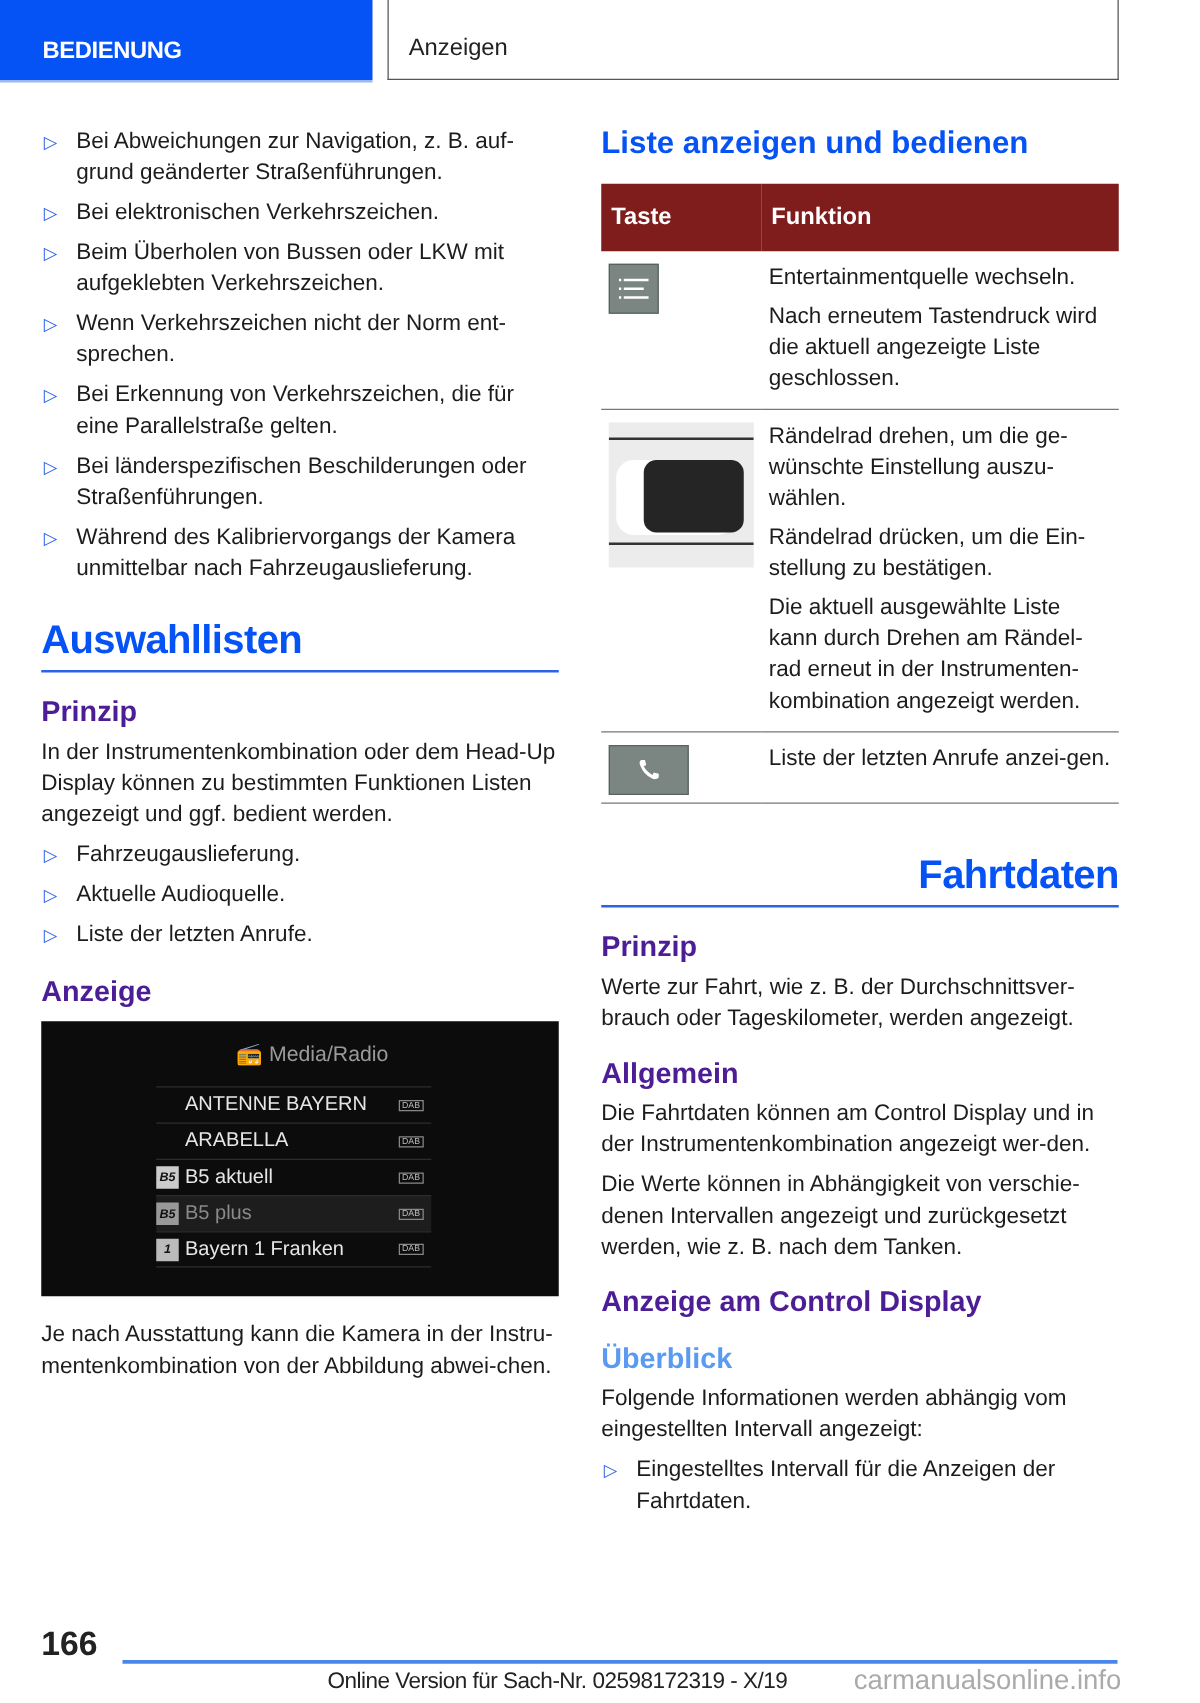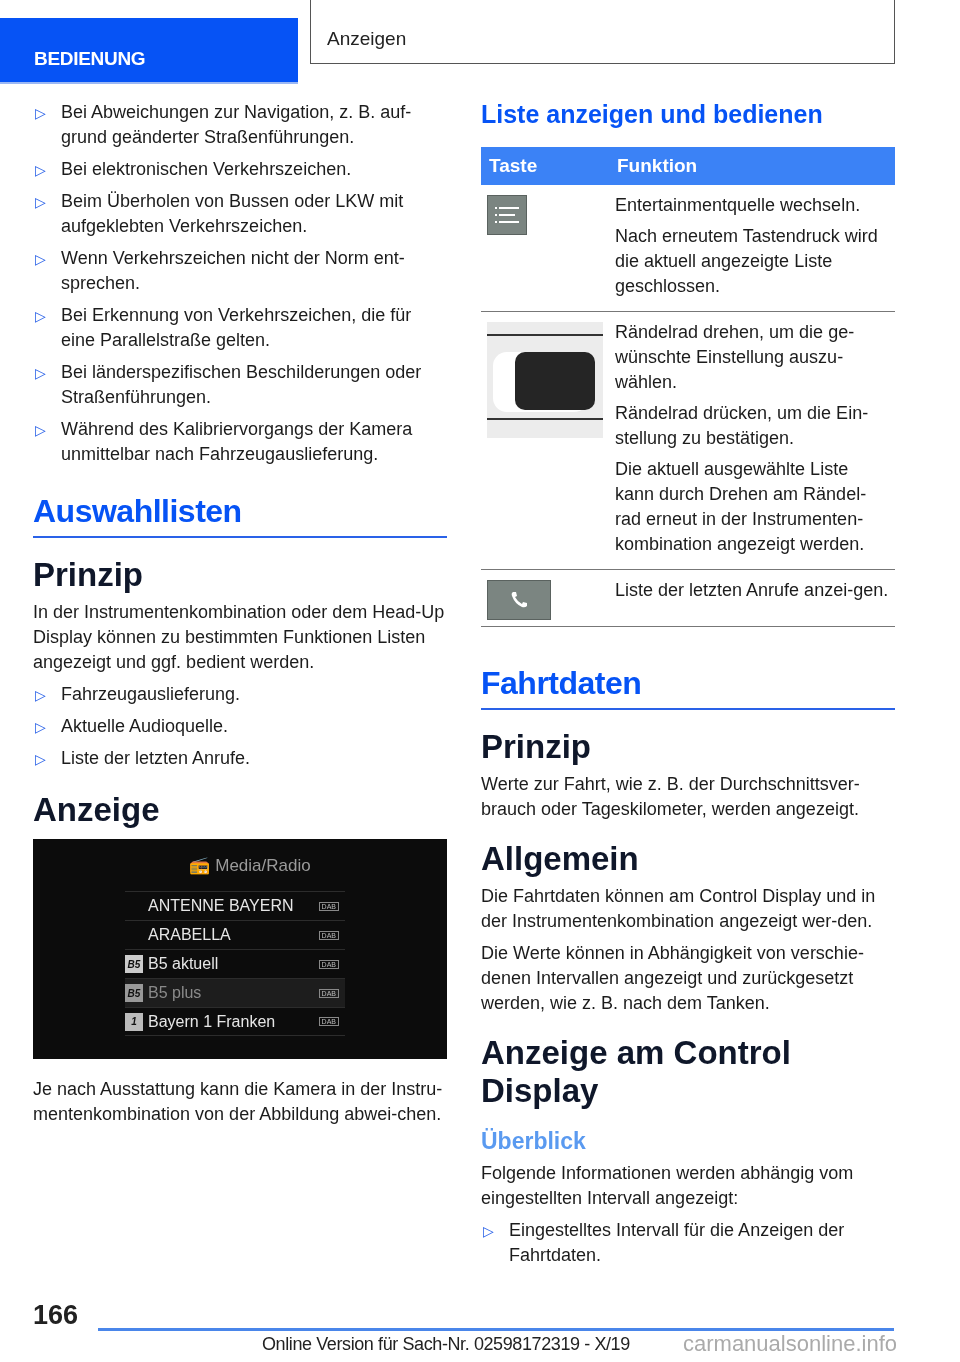--- a/index.html
+++ b/index.html
@@ -1,39 +1,39 @@
 <!DOCTYPE html>
 <html><head>
 <meta charset="utf-8">
 <style>
   * { box-sizing: border-box; margin: 0; padding: 0; }
   html, body { width: 960px; height: 1362px; background: #ffffff; overflow: hidden; }
   body { position: relative; font-family: "Liberation Sans", sans-serif; color: #1c1c1c; }
 
-  .hdr-tab { position: absolute; left: 0; top: 0; width: 298px; height: 64px; background: #0653f5; margin-top: 18px; }
+  .hdr-tab { position: absolute; left: 0; top: 0; width: 298px; height: 64px; background: #0653f5; }
   .hdr-tab span { position: absolute; left: 34px; top: 30px; color: #fff; font-weight: bold; font-size: 19px; letter-spacing: -0.3px; }
   .hdr-tab::after { content: ""; position: absolute; left: 0; right: 0; bottom: -2px; height: 2px; background: #9bb8f5; }
   .hdr-box { position: absolute; left: 310px; top: -2px; width: 585px; height: 66px; border: 1px solid #555; border-top: none; }
   .hdr-box span { position: absolute; left: 16px; top: 30px; font-size: 19px; color: #222; }
 
   .col { position: absolute; top: 100px; width: 414px; }
   .col-left { left: 33px; }
   .col-right { left: 481px; }
 
   .bl { position: relative; padding-left: 28px; font-size: 18px; line-height: 25px; margin-bottom: 7px; }
   .bl .tri { position: absolute; left: 2px; top: 1px; color: #2a62e8; font-size: 14px; }
   p.body { font-size: 18px; line-height: 25px; margin-bottom: 7px; }
 
   h1.sec { color: #0653f5; font-size: 32px; font-weight: bold; letter-spacing: -0.5px; padding-bottom: 6px; border-bottom: 2px solid #2a62e8; margin-bottom: 18px; }
-  h2.sub { color: #0f172a; font-size: 33px; font-weight: bold; margin-bottom: 6px; }
+  h2.sub { color: #4c1d95; font-size: 23px; font-weight: bold; margin-bottom: 6px; }
   h2.sub.light { color: #5a9af0; }
   h3.tbl-title { color: #0653f5; font-size: 25px; font-weight: bold; margin-bottom: 18px; }
 
   table.keys { width: 414px; border-collapse: collapse; }
-  table.keys th { background: #3b82f6; color: #fff; text-align: left; font-size: 19px; font-weight: bold; height: 38px; padding: 0 8px; }
+  table.keys th { background: #7f1d1d; color: #fff; text-align: left; font-size: 19px; font-weight: bold; height: 38px; padding: 16px 8px; }
   table.keys td { vertical-align: top; font-size: 18px; line-height: 25px; padding: 8px 6px 6px 6px; border-bottom: 1px solid #777; }
   table.keys td.key { width: 126px; padding-left: 6px; padding-top: 10px; }
   table.keys td p { margin-bottom: 6px; }
 
   .btn-icon { background: #7b8581; border: 1px solid #5a625f; display: flex; align-items: center; justify-content: center; }
 
   .screen { width: 414px; height: 220px; background: #0c0c0c; position: relative; margin: 10px 0 18px 0; }
   .screen .title { position: absolute; top: 16px; left: 0; right: 0; text-align: center; color: #9a9a9a; font-size: 17px; margin-left: 20px; }
   .screen .list { position: absolute; left: 92px; top: 52px; width: 220px; }
   .screen .row { height: 29px; border-top: 1px solid #2c2c2c; display: flex; align-items: center; color: #e6e6e6; font-size: 16px; }
@@ -163,21 +163,21 @@
               </svg>
           </div>
         </td>
         <td>
           <p>Liste der letzten Anrufe anzei-gen.</p>
         </td>
       </tr>
     </tbody>
   </table>
 
-  <h1 class="sec" style="margin-top:38px;">Fahrtdaten</h1>
+  <h1 class="sec" style="margin-top:38px;text-align:right;">Fahrtdaten</h1>
   <h2 class="sub">Prinzip</h2>
   <p class="body">Werte zur Fahrt, wie z. B. der Durchschnittsver-brauch oder Tageskilometer, werden angezeigt.</p>
 
   <h2 class="sub" style="margin-top:18px;">Allgemein</h2>
   <p class="body">Die Fahrtdaten können am Control Display und in der Instrumentenkombination angezeigt wer-den.</p>
   <p class="body">Die Werte können in Abhängigkeit von verschie-denen Intervallen angezeigt und zurückgesetzt werden, wie z. B. nach dem Tanken.</p>
 
   <h2 class="sub" style="margin-top:18px;">Anzeige am Control Display</h2>
   <h2 class="sub light" style="margin-top:18px;font-size:23px;">Überblick</h2>
   <p class="body">Folgende Informationen werden abhängig vom eingestellten Intervall angezeigt:</p>

